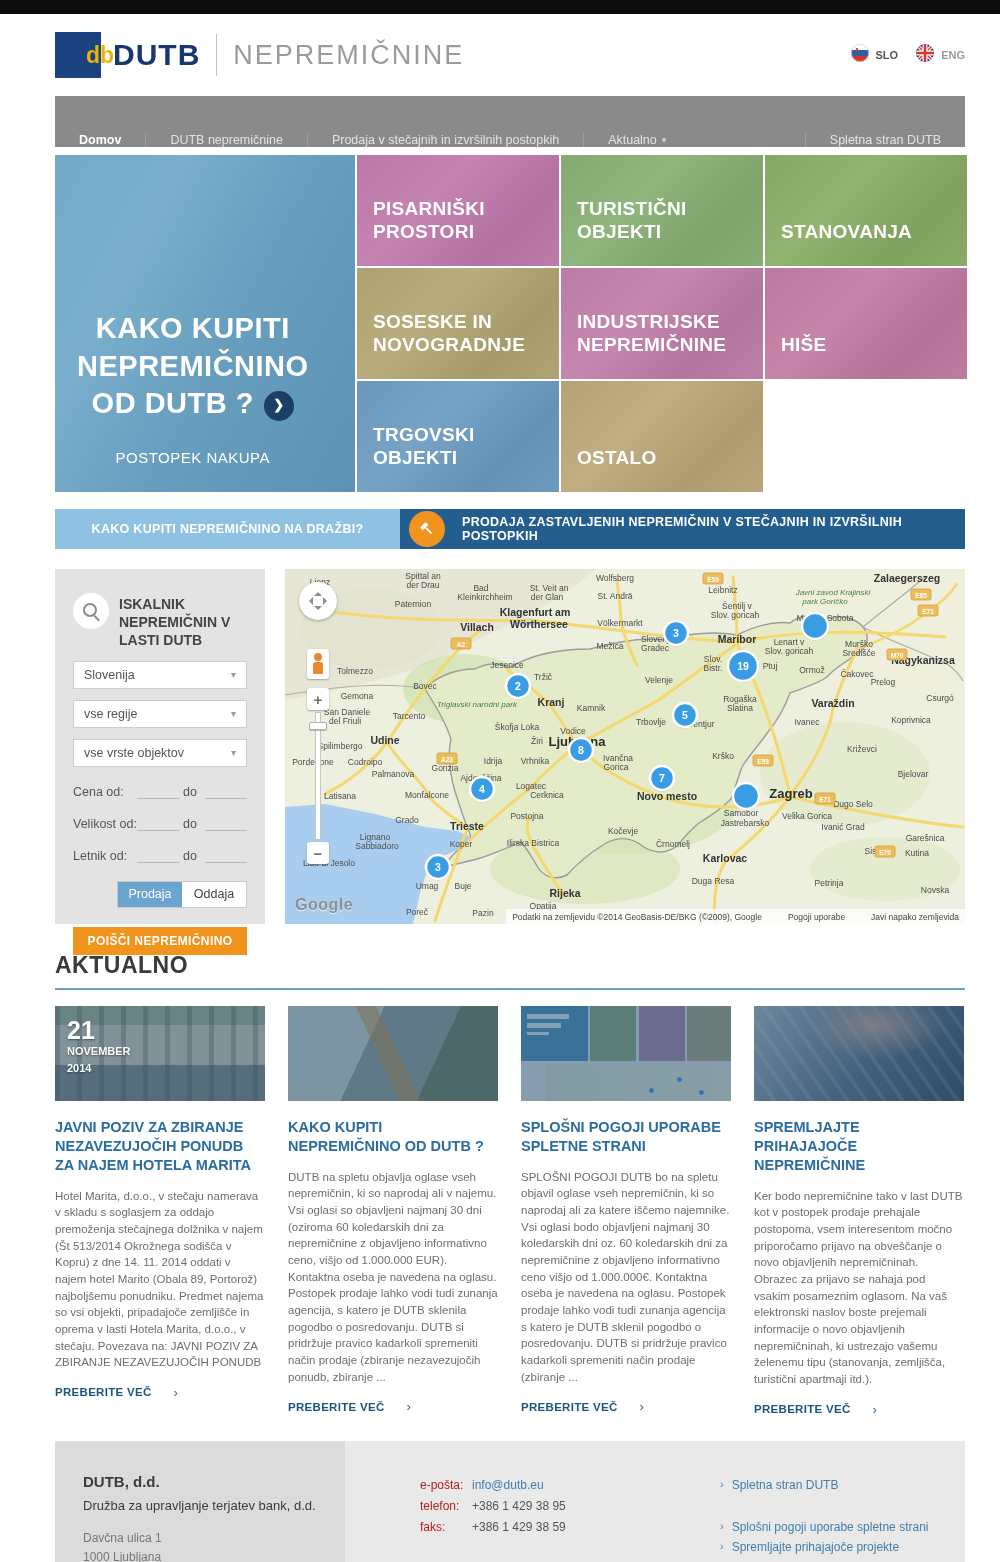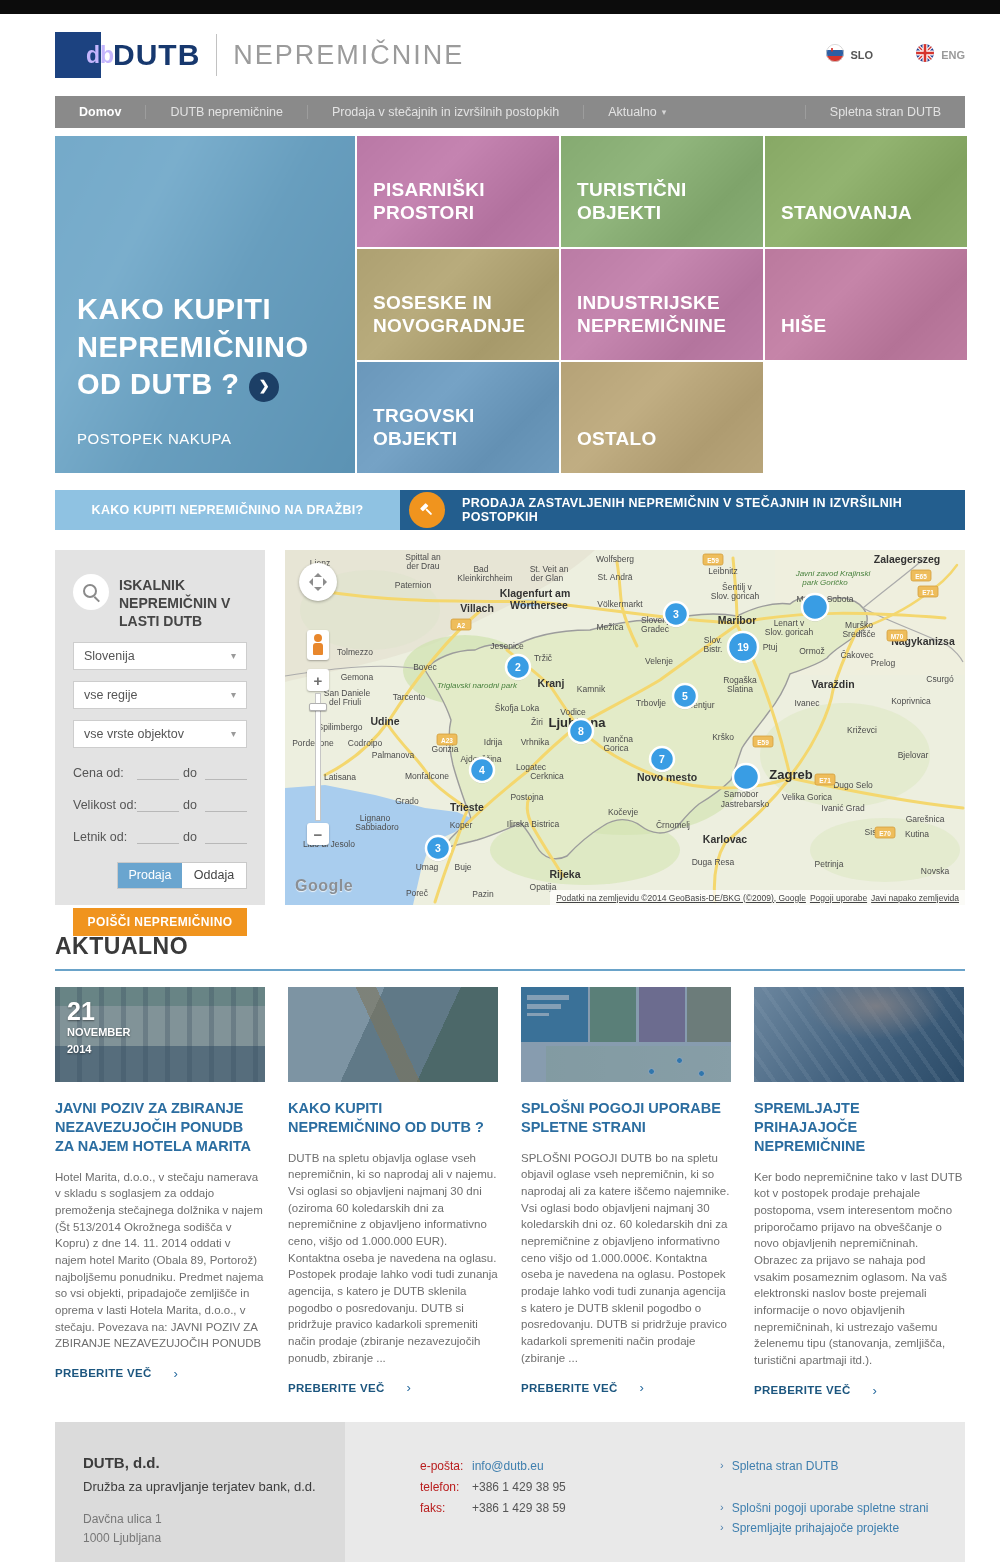--- a/index.html
+++ b/index.html
@@ -4,41 +4,41 @@
 <style>
   * { margin:0; padding:0; box-sizing:border-box; }
   body { width:1000px; margin:0 auto; background:#fff; font-family:"Liberation Sans", sans-serif; }
   .frame { background:#0c0c0c; width:1000px; }
   .frame-top { height:14px; }
   .container { width:910px; margin-left:55px; position:relative; }
 
   
   .header { height:82px; display:flex; align-items:center; }
   .logo-wrap { display:flex; align-items:center; }
-  .logo-sq { width:46px; height:46px; background:#1c4280; color:#c4b5fd; font-weight:bold; font-size:23px; display:flex; align-items:center; justify-content:center;padding-left:44px; }
+  .logo-sq { width:46px; height:46px; background:#1c4280; color:#eab308; font-weight:bold; font-size:23px; display:flex; align-items:center; justify-content:center;padding-left:44px; }
   .logo-title { font-size:30px; font-weight:bold; color:#17386e; letter-spacing:1px; margin-left:12px; }
   .logo-div { width:1px; height:42px; background:#c2c2c2; margin:0 16px; }
   .logo-sub { font-size:27px; font-weight:300; color:#9b9b9b; letter-spacing:2px; }
-  .langs { margin-left:auto; display:flex; align-items:center; gap:43px; }
+  .langs { margin-left:auto; display:flex; align-items:center; gap:18px; }
   .lang { display:flex; align-items:center; gap:7px; cursor:pointer; }
   .lang-label { font-size:11px; font-weight:bold; color:#555; }
   .lang.eng .lang-label { color:#9a9a9a; }
 
   
-  .nav { height:32px; background:#8a8a8a; display:flex; align-items:center; }
+  .nav { height:51px; background:#8a8a8a; display:flex; align-items:flex-end; }
   .nav-item { display:flex; align-items:center; padding:0 24px; font-size:12.5px; color:#e3e3e3; border-left:1px solid #9d9d9d; cursor:pointer; }
   .nav-item:first-child { border-left:none; color:#fff; font-weight:bold; }
   .nav-caret { font-size:9px; margin-left:5px; color:#d6d6d6; }
   .nav-right { margin-left:auto; border-left:1px solid #9d9d9d; }
 
   
   .hero { margin-top:8px; height:337px; display:grid; grid-template-columns:300px 202px 202px 202px; grid-template-rows:111px 111px 111px; gap:2px; }
   .hero-left { grid-row:1 / span 3; position:relative; background:linear-gradient(118deg,#dce1e3 0%,#f4f4f2 28%,#a3adb2 55%,#6d7a83 100%); overflow:hidden; cursor:pointer; }
   .hero-left::before { content:''; position:absolute; inset:0; background:var(--tint,#579ac2); opacity:.78; }
-  .hero-left-text { position:absolute; left:22px; bottom:26px; z-index:2; color:#fff; }
+  .hero-left-text { position:absolute; left:22px; bottom:26px; z-index:2; color:#fff;text-align:center; }
   .hero-title { font-size:29px; font-weight:bold; line-height:1.3; letter-spacing:.5px; }
   .hero-arrow { display:inline-flex; width:30px; height:30px; border-radius:50%; background:#1c3f66; color:#fff; align-items:center; justify-content:center; font-size:13px; margin-left:10px; vertical-align:middle; cursor:pointer; }
   .hero-sub { margin-top:26px; font-size:15px; letter-spacing:.5px; }
   .tile { position:relative; background:linear-gradient(135deg,#9c9c9c 0%,#d4d4d4 38%,#7b7b7b 72%,#ababab 100%); overflow:hidden; cursor:pointer; }
   .tile::before { content:''; position:absolute; inset:0; background:var(--tint,#999); opacity:.8; }
   .tile-label { position:absolute; left:16px; bottom:22px; z-index:2; color:#fff; font-size:19px; font-weight:bold; line-height:1.25; width:155px; letter-spacing:.3px; }
 
   
   .banners { margin-top:17px; display:flex; height:40px; }
   .banner-light { width:345px; background:#8fc2e2; color:#fff; font-size:12.5px; font-weight:bold; display:flex; align-items:center; justify-content:center; letter-spacing:.3px; cursor:pointer; }
@@ -83,21 +83,21 @@
   .pan-left { left:6px; top:15px; border-right-color:#8c8c8c; }
   .pan-right { right:6px; top:15px; border-left-color:#8c8c8c; }
   .pegman { position:absolute; left:22px; top:80px; width:22px; height:30px; background:#fff; border-radius:3px; box-shadow:0 1px 2px rgba(0,0,0,.3); cursor:pointer; }
   .pegman::before { content:''; position:absolute; left:7px; top:4px; width:8px; height:8px; border-radius:50%; background:#e8872c; }
   .pegman::after { content:''; position:absolute; left:6px; top:13px; width:10px; height:12px; background:#e8872c; border-radius:3px 3px 1px 1px; }
   .zoom-plus, .zoom-minus { position:absolute; left:22px; width:22px; height:22px; background:#fff; border-radius:3px; box-shadow:0 1px 2px rgba(0,0,0,.3); color:#6f6f6f; font-size:15px; font-weight:bold; display:flex; align-items:center; justify-content:center; cursor:pointer; }
   .zoom-plus { top:119px; } .zoom-minus { top:273px; }
   .zoom-track { position:absolute; left:30px; top:143px; width:6px; height:128px; background:#fff; border:1px solid #c6c6c6; cursor:pointer; }
   .zoom-handle { position:absolute; left:24px; top:153px; width:18px; height:8px; background:#fff; border:1px solid #b0b0b0; border-radius:2px; box-shadow:0 1px 1px rgba(0,0,0,.25); cursor:pointer; }
   .gmap-logo { position:absolute; left:10px; bottom:10px; font-size:16px; font-weight:bold; color:#8b8f94; text-shadow:0 1px 1px rgba(255,255,255,.8); letter-spacing:.5px; }
-  .map-attr { position:absolute; right:0; bottom:0; height:15px; background:rgba(255,255,255,.75); display:flex; align-items:center; gap:4px; padding:0 6px; font-size:8.5px; color:#444;text-decoration:underline; }
+  .map-attr { position:absolute; right:0; bottom:0; height:15px; background:rgba(255,255,255,.75); display:flex; align-items:center; gap:26px; padding:0 6px; font-size:8.5px; color:#444; }
   .map-attr a { color:#444; text-decoration:none; cursor:pointer; }
 
   
   .akt-head { margin-top:28px; font-size:23px; font-weight:bold; color:#3a3a3a; letter-spacing:.5px; }
   .akt-rule { margin-top:9px; height:2px; background:#6aa3c9; }
   .cards { margin-top:16px; display:grid; grid-template-columns:repeat(4,210px); gap:23px; min-height:335px; }
   .card { position:relative; }
   .card-img { position:relative; height:95px; overflow:hidden; cursor:pointer; }
   .ci-ovl { position:absolute; inset:0; background:rgba(38,80,118,.5); }
   .img1 { background:repeating-linear-gradient(90deg, rgba(70,70,70,.30) 0 5px, transparent 5px 22px), linear-gradient(180deg,#aab894 0 20%,#ddd6ba 20% 62%,#868b83 62% 100%); }

